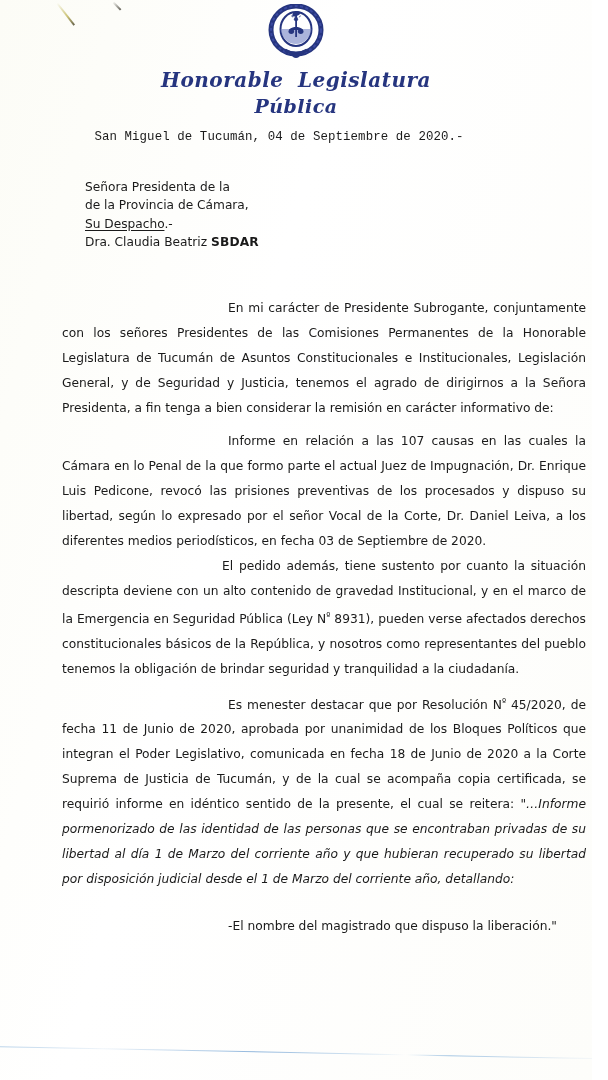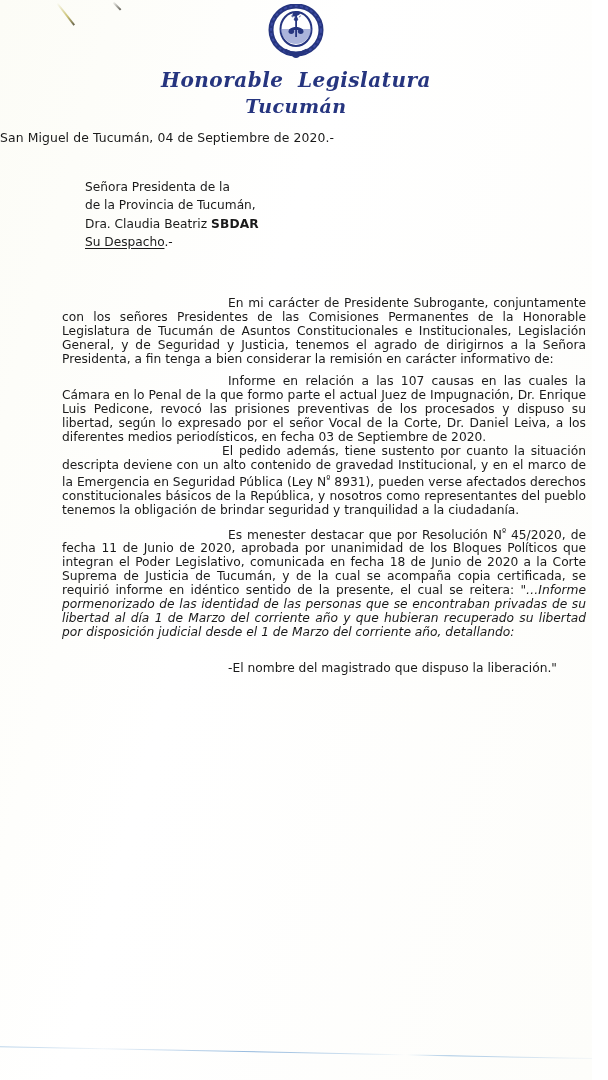--- a/index.html
+++ b/index.html
@@ -93,23 +93,24 @@
   .lh-line2 {
     font-size: 19px;
     margin-top: 7px;
   }
 
   
   .date-line {
     position: absolute;
     left: 0; right: 34px;
     top: 130px;
-    text-align: left;
+    text-align: center;
     font-size: 12.4px;
     letter-spacing: .1px;
+    font-family: Liberation Mono, monospace;
   }
 
   
   .addressee {
     position: absolute;
     left: 78px;
     top: 178px;
     font-size: 12.2px;
     line-height: 18.3px;
     margin-left: 7px;
@@ -118,21 +119,21 @@
   .addressee .bold { font-weight: 700; letter-spacing: .2px; }
   .addressee .underlined { text-decoration: underline; text-underline-offset: 1.5px; }
 
   
   .body-block {
     position: absolute;
     left: 62px;
     top: 296px;
     width: 524px;
     font-size: 12.25px;
-    line-height: 14px;
+    line-height: 25px;
     text-align: justify;
   }
   .body-block p {
     margin: 0;
     text-align: justify;
     text-justify: inter-word;
   }
   .p-indent { text-indent: 166px; }
   .p-indent-sm { text-indent: 160px; }
   .p-quote {
@@ -186,30 +187,30 @@
         <line x1="31" y1="10.4" x2="31" y2="12.4"></line>
         <line x1="26.6" y1="11.6" x2="27.6" y2="13.3"></line>
         <line x1="35.4" y1="11.6" x2="34.4" y2="13.3"></line>
       </g>
 
       <path d="M20 46 q11 7 22 0" fill="none" stroke="#26357f" stroke-width="3"></path>
       <path d="M24.5 49.5 q6.5 4.5 13 0" fill="none" stroke="#26357f" stroke-width="2.4"></path>
       <ellipse cx="31" cy="51.6" rx="3.4" ry="2.3" fill="#26357f"></ellipse>
     </svg>
     <div class="lh-line1">Honorable Legislatura</div>
-    <div class="lh-line2">Tucumán</div>
+    <div class="lh-line2">Pública</div>
   </div>
 
   <div class="date-line">San Miguel de Tucumán, 04 de Septiembre de 2020.-</div>
 
   <div class="addressee">
     <div>Señora Presidenta de la</div>
-    <div>de la Provincia de Tucumán,</div>
+    <div>de la Provincia de Cámara,</div>
+    <div><span class="underlined">Su Despacho</span><span>.-</span></div>
     <div><span>Dra. Claudia Beatriz </span><span class="bold">SBDAR</span></div>
-    <div><span class="underlined">Su Despacho</span><span>.-</span></div>
   </div>
 
   <div class="body-block">
 
     <p class="p-indent">En mi carácter de Presidente Subrogante, conjuntamente con los señores Presidentes  de las Comisiones Permanentes de la Honorable Legislatura de Tucumán  de Asuntos Constitucionales e Institucionales, Legislación  General, y de Seguridad y Justicia, tenemos el agrado de dirigirnos a la  Señora Presidenta, a fin tenga a bien considerar la remisión en carácter informativo de:</p>
 
     <p class="p-indent gap-lg">Informe en relación a las 107 causas en las cuales la Cámara en lo Penal de la que formo parte el actual  Juez  de Impugnación, Dr. Enrique Luis  Pedicone, revocó las prisiones preventivas de los procesados y dispuso su libertad, según lo expresado por el señor Vocal de la Corte, Dr. Daniel Leiva, a los diferentes  medios periodísticos, en fecha 03 de Septiembre de 2020.</p>
 
     <p class="p-indent-sm tight"><span>El pedido además, tiene sustento por cuanto la situación descripta deviene con un alto contenido de gravedad Institucional, y en el marco de la Emergencia en Seguridad  Pública (Ley N</span><span class="nosup">º</span><span> 8931), pueden verse afectados derechos constitucionales básicos de la República, y nosotros como representantes del pueblo tenemos la obligación de brindar seguridad y tranquilidad a la ciudadanía.</span></p>
 

